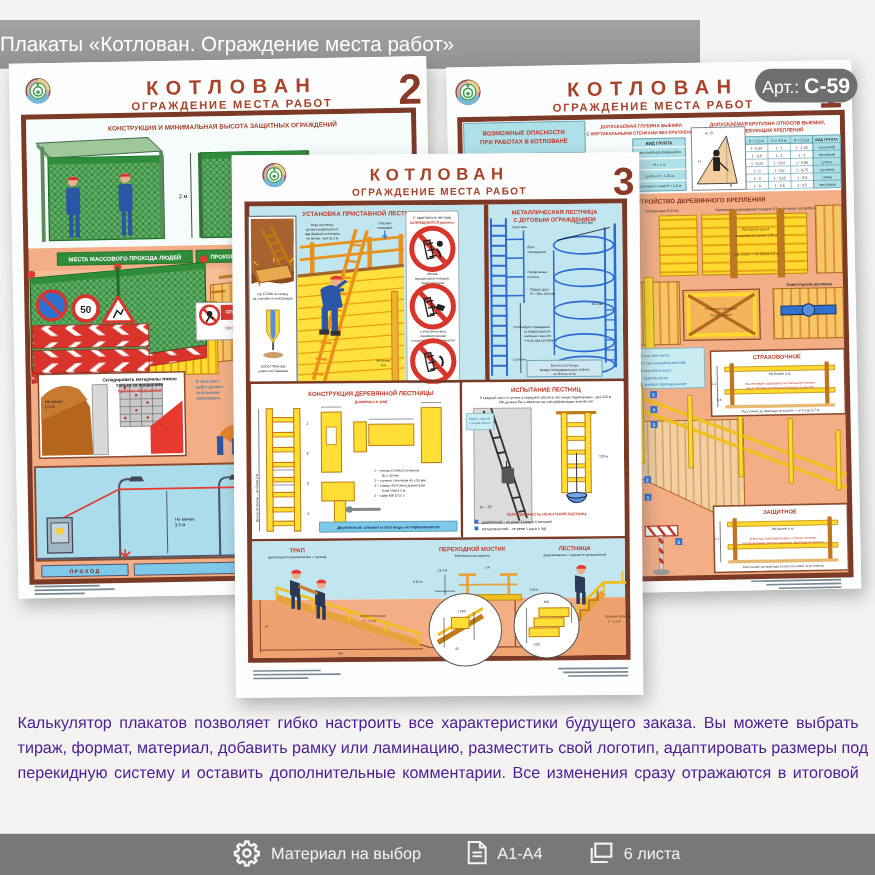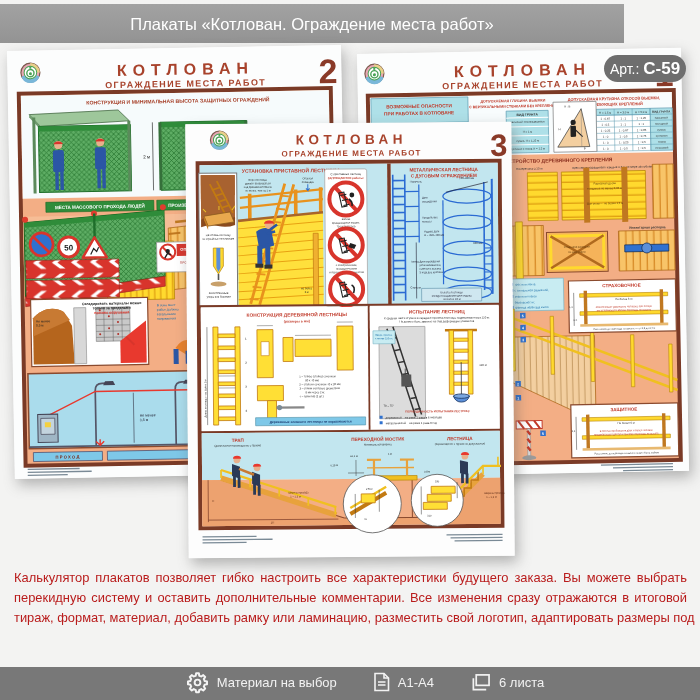--- a/index.html
+++ b/index.html
@@ -1,29 +1,29 @@
 <!DOCTYPE html>
 <html lang="ru"><head>
 <meta charset="utf-8">
 <title>Плакаты Котлован</title>
 <style>
   html,body{margin:0;padding:0;}
   #stage{position:relative;width:700px;height:700px;overflow:hidden;
     background:#f3f3f2;font-family:"Liberation Sans",sans-serif;}
-  .hdr{position:absolute;left:0;top:4px;width:624px;height:39px;
+  .hdr{position:absolute;left:0;top:16px;width:560px;height:39px;
     background:linear-gradient(#a2a2a2,#939393);
-    color:#fff;font-size:16.5px;text-align:center;line-height:40px;}
+    color:#fff;font-size:16.5px;text-align:left;line-height:40px;}
   .ftr{position:absolute;left:0;top:667px;width:700px;height:33px;background:#787878;}
   .ftr .row{display:flex;justify-content:center;align-items:center;height:30px;gap:10px;padding-left:14px;
     color:#f2f2f2;font-size:13px;margin-left:16px;}
   .ftr .grp{display:flex;align-items:center;gap:8px;margin:0 13px;}
   .badge{position:absolute;left:604px;top:55px;width:82px;height:27px;background:#6e6e6e;
     border-radius:14px;color:#fff;text-align:center;line-height:27px;font-size:14px;z-index:9;}
   .badge b{font-size:17px;text-align:right;}
-  .para{position:absolute;left:14px;top:568px;width:673px;color:#b91c1c;
+  .para{position:absolute;left:14px;top:568px;width:673px;color:#4c1d95;
     font-size:12.9px;line-height:20px;white-space:nowrap;}
   .para .j{text-align:justify;text-align-last:justify;}
   .poster{position:absolute;background:#fdfdfd;box-shadow:3px 6px 14px rgba(95,95,95,.45);}
   #pL{left:7px;top:51px;width:334px;height:428px;transform:rotate(-1.05deg);transform-origin:0 0;z-index:1;}
   #pR{left:357px;top:54px;width:324px;height:423px;transform:rotate(-1.1deg);transform-origin:0 0;z-index:1;}
   #pC{left:187px;top:123px;width:326px;height:434px;transform:rotate(-0.45deg);transform-origin:50% 50%;z-index:3;}
   svg{display:block;}
 </style>
 </head>
 <body>
@@ -941,22 +941,22 @@
       <rect x="262" y="415" width="52" height="1.3"></rect>
       <rect x="266" y="418" width="48" height="1.3"></rect>
     </g>
   </svg>
   </div>
 
   <div class="badge">Арт.:&nbsp;<b>С-59</b></div>
 
   <div class="para">
     <div class="j">Калькулятор плакатов позволяет гибко настроить все характеристики будущего заказа. Вы можете выбрать</div>
+    <div class="j">тираж, формат, материал, добавить рамку или ламинацию, разместить свой логотип, адаптировать размеры под</div>
     <div class="j">перекидную систему и оставить дополнительные комментарии. Все изменения сразу отражаются в итоговой</div>
-    <div class="j">тираж, формат, материал, добавить рамку или ламинацию, разместить свой логотип, адаптировать размеры под</div>
   </div>
 
   <div class="ftr">
     <div class="row">
 
       <div class="grp">
         <svg width="23" height="23" viewBox="0 0 24 24" fill="none" stroke="#f4f4f4">
           <path stroke-width="2.1" stroke-linejoin="round" d="M10.6 2.4 h2.8 l0.5 2.5 a7.3 7.3 0 0 1 2 0.84 l2.1-1.42 2 2-1.42 2.1 a7.3 7.3 0 0 1 0.84 2 l2.5 0.5 v2.8 l-2.5 0.5 a7.3 7.3 0 0 1 -0.84 2 l1.42 2.1-2 2-2.1-1.42 a7.3 7.3 0 0 1 -2 0.84 l-0.5 2.5 h-2.8 l-0.5-2.5 a7.3 7.3 0 0 1 -2-0.84 l-2.1 1.42-2-2 1.42-2.1 a7.3 7.3 0 0 1 -0.84-2 l-2.5-0.5 v-2.8 l2.5-0.5 a7.3 7.3 0 0 1 0.84-2 l-1.42-2.1 2-2 2.1 1.42 a7.3 7.3 0 0 1 2-0.84 Z"></path>
           <circle cx="12" cy="12" r="3" stroke-width="2"></circle>
         </svg>

